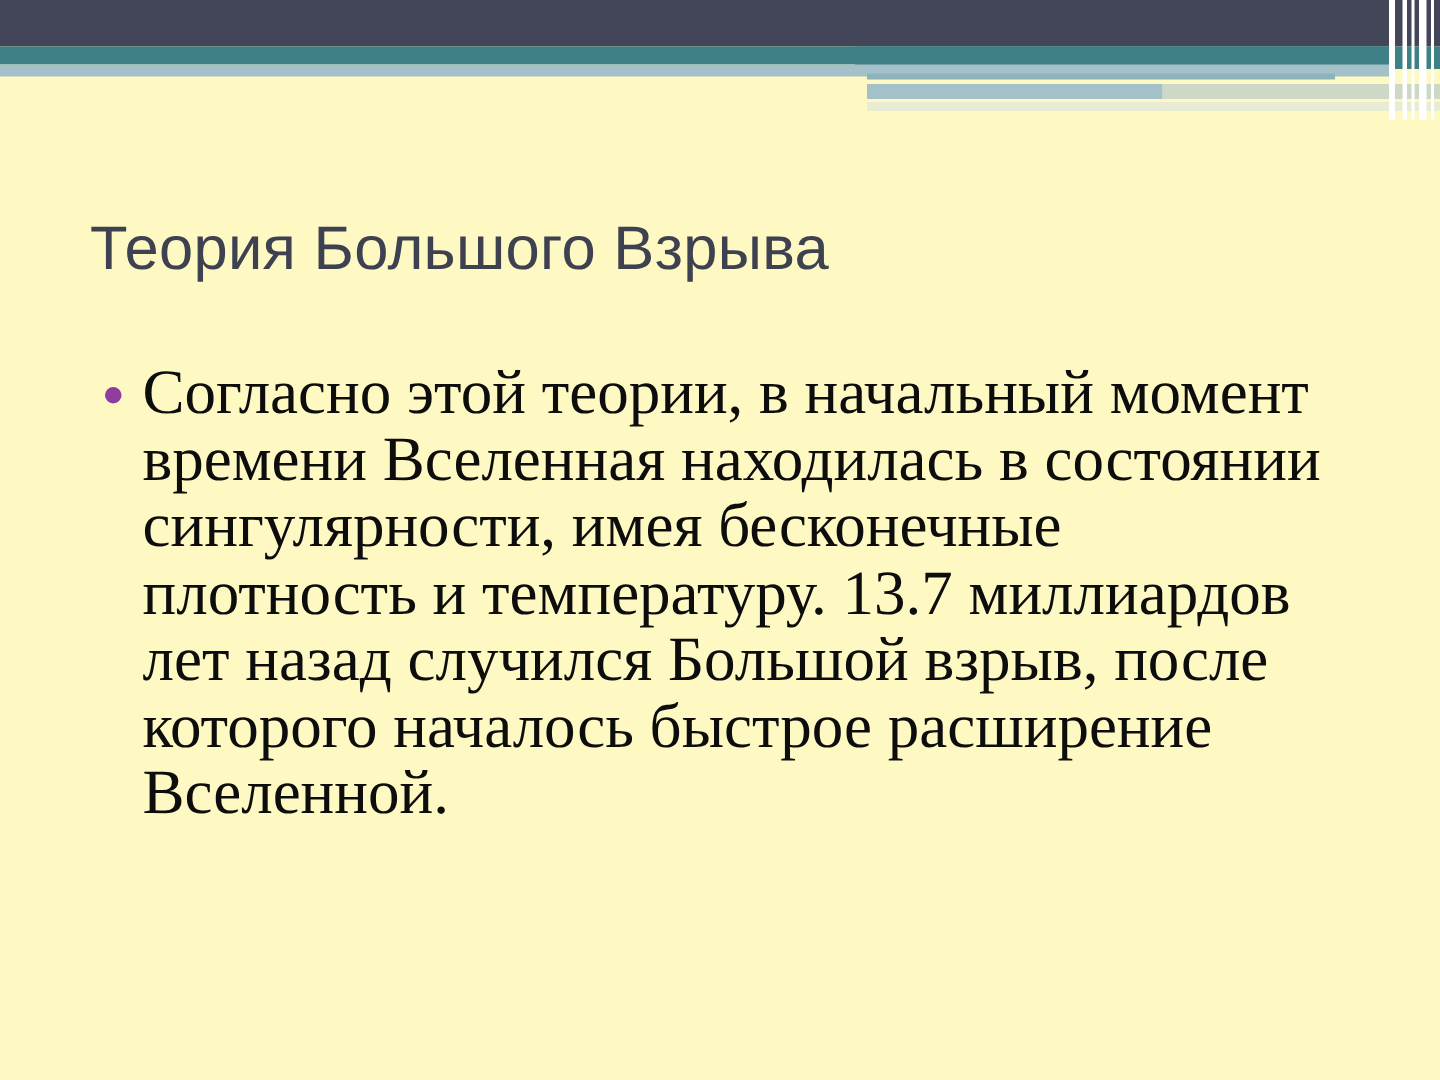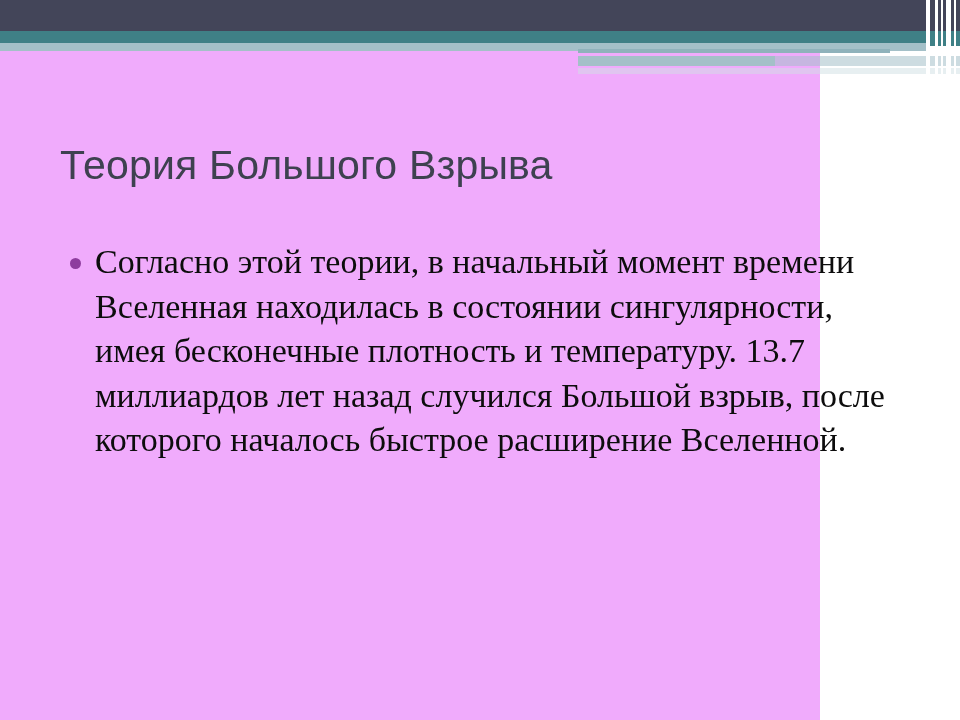--- a/index.html
+++ b/index.html
@@ -10,23 +10,23 @@
   body {
     width: 960px;
     height: 720px;
     overflow: hidden;
     font-family: "Liberation Sans", sans-serif;
     -webkit-font-smoothing: antialiased;
   }
 
   .slide {
     position: relative;
-    width: 820px;
+    width: 960px;
     height: 720px;
-    background: #f0abfc;
+    background: #fef9c3;
   }
 
   
   .banner {
     position: absolute;
     left: 0;
     top: 0;
     width: 960px;
     height: 80px;
     overflow: hidden;
@@ -153,21 +153,21 @@
     margin: 0;
     padding: 0;
   }
 
   ul.bullets > li {
     position: relative;
     padding-left: 33px;
     margin: 0 0 2px 0;
     color: #0d0d0d;
     font-family: "Liberation Serif", serif;
-    font-size: 34px;
+    font-size: 42px;
     line-height: 44.5px;
     text-align: left;
   }
 
   ul.bullets > li .dot {
     position: absolute;
     left: 8px;
     top: 18px;
     width: 11px;
     height: 11px;

